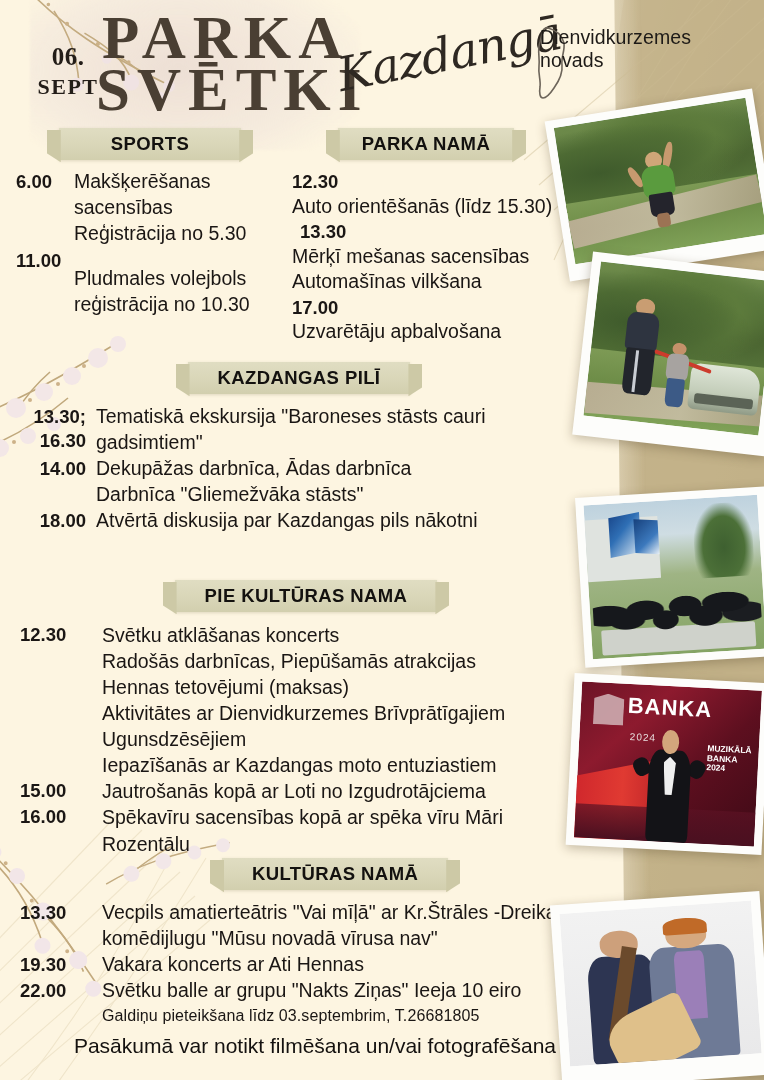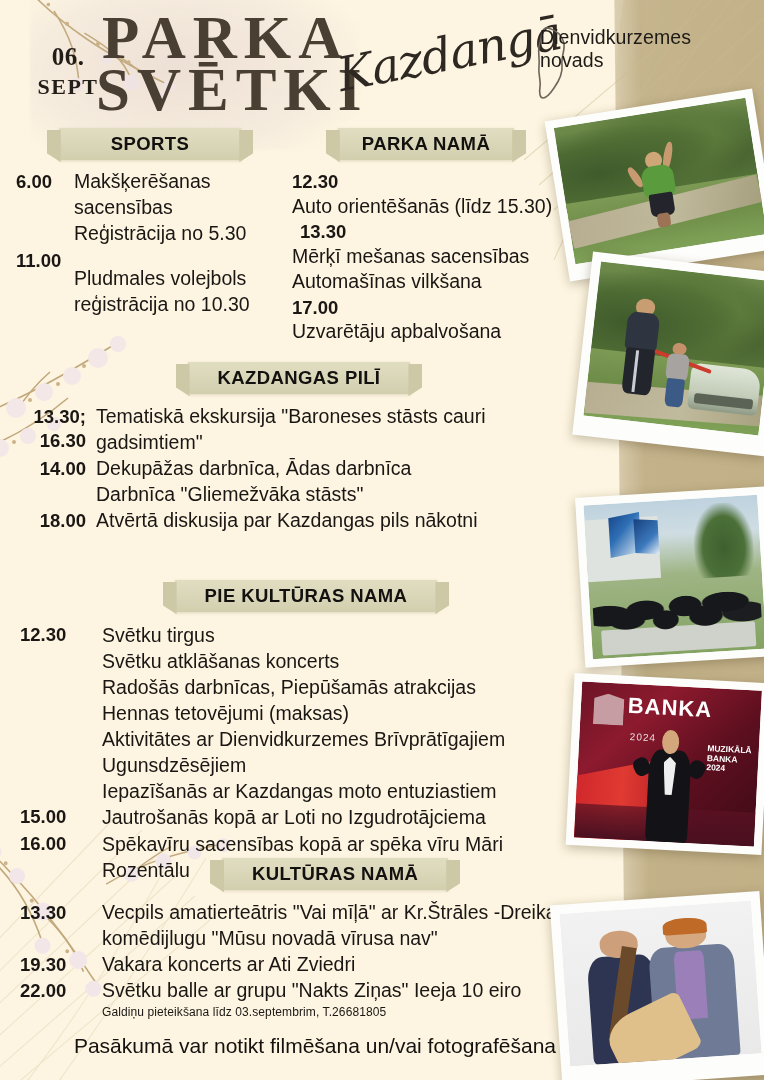--- a/index.html
+++ b/index.html
@@ -261,21 +261,21 @@
   .sec-kult {
     position: absolute;
     left: 10px; top: 858px;
     width: 580px;
   }
   .sec-kult .banner-row { padding-left: 30px; }
   .sec-kult .sched { margin-top: 10px; }
   .sec-kult .time { width: 82px; text-align: left; padding-left: 10px; }
   .sec-kult .desc { font-size: 19.5px; line-height: 1.33; }
   .note {
-    font-size: 12px;
+    font-size: 16px;
     margin-top: 1px;
     letter-spacing: .1px;
   }
   .footer-note {
     position: absolute;
     left: 0; top: 1034px;
     width: 630px;
     text-align: center;
     font-size: 21px;
     color: #14110f;
@@ -605,21 +605,20 @@
   </div>
 
   <div class="sec-pie">
     <div class="banner-row">
       <span class="banner">PIE KULTŪRAS NAMA</span>
     </div>
     <div class="sched">
       <div class="row">
         <div class="time">12.30</div>
         <div class="desc">
-          <div>Svētku tirgus</div>
           <div>Svētku atklāšanas koncerts</div>
           <div>Radošās darbnīcas, Piepūšamās atrakcijas</div>
           <div>Hennas tetovējumi (maksas)</div>
           <div>Aktivitātes ar Dienvidkurzemes Brīvprātīgajiem</div>
           <div>Ugunsdzēsējiem</div>
           <div>Iepazīšanās ar Kazdangas moto entuziastiem</div>
         </div>
       </div>
       <div class="row">
         <div class="time">15.00</div>
@@ -645,21 +644,21 @@
       <div class="row">
         <div class="time">13.30</div>
         <div class="desc">
           <div>Vecpils amatierteātris "Vai mīļā" ar Kr.Štrāles -Dreikas</div>
           <div>komēdijlugu "Mūsu novadā vīrusa nav"</div>
         </div>
       </div>
       <div class="row">
         <div class="time">19.30</div>
         <div class="desc">
-          <div>Vakara koncerts ar Ati Zviedri</div>
+          <div>Vakara koncerts ar Ati Hennas</div>
         </div>
       </div>
       <div class="row">
         <div class="time">22.00</div>
         <div class="desc">
           <div>Svētku balle ar grupu "Nakts Ziņas"  Ieeja 10 eiro</div>
           <div class="note">Galdiņu pieteikšana līdz 03.septembrim, T.26681805</div>
         </div>
       </div>
     </div>

